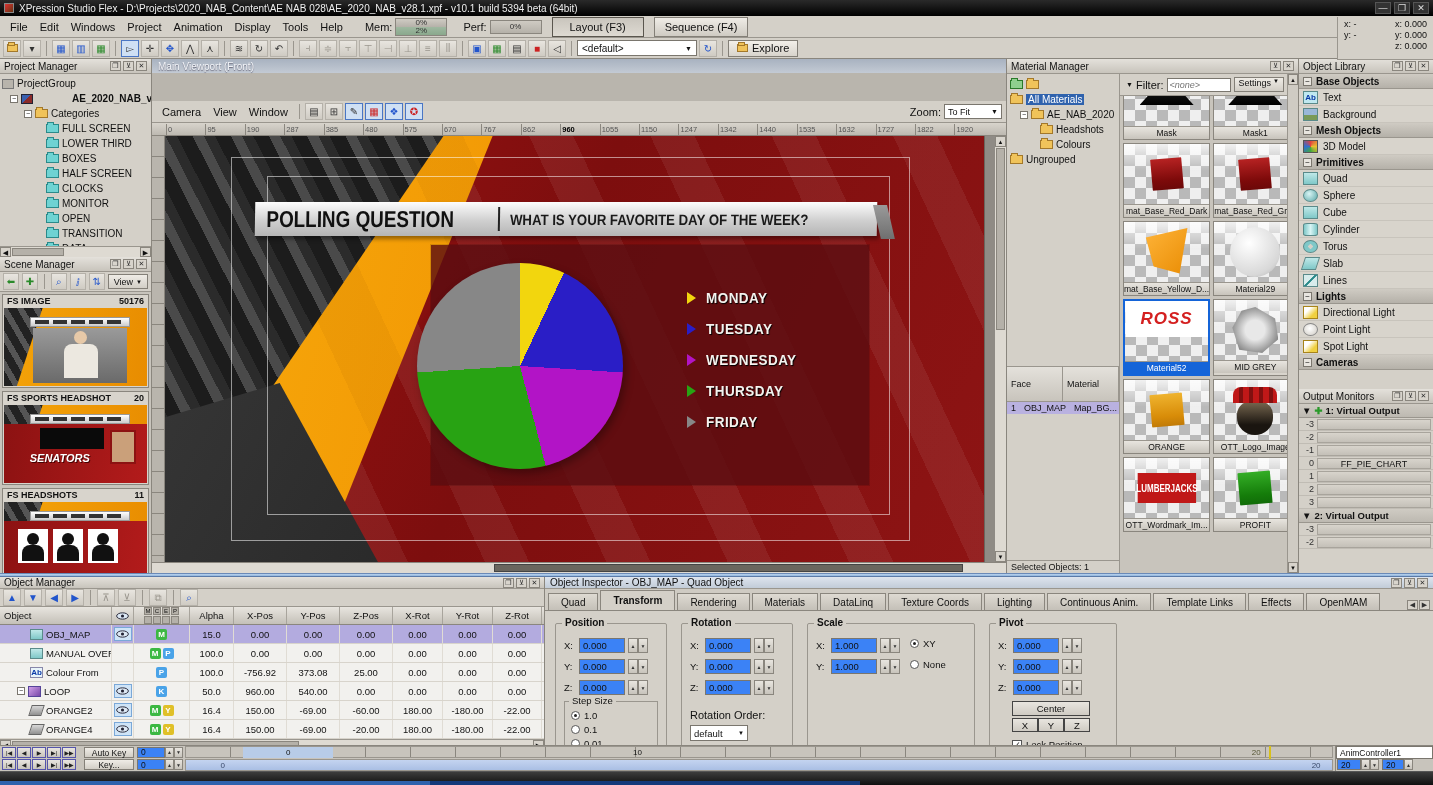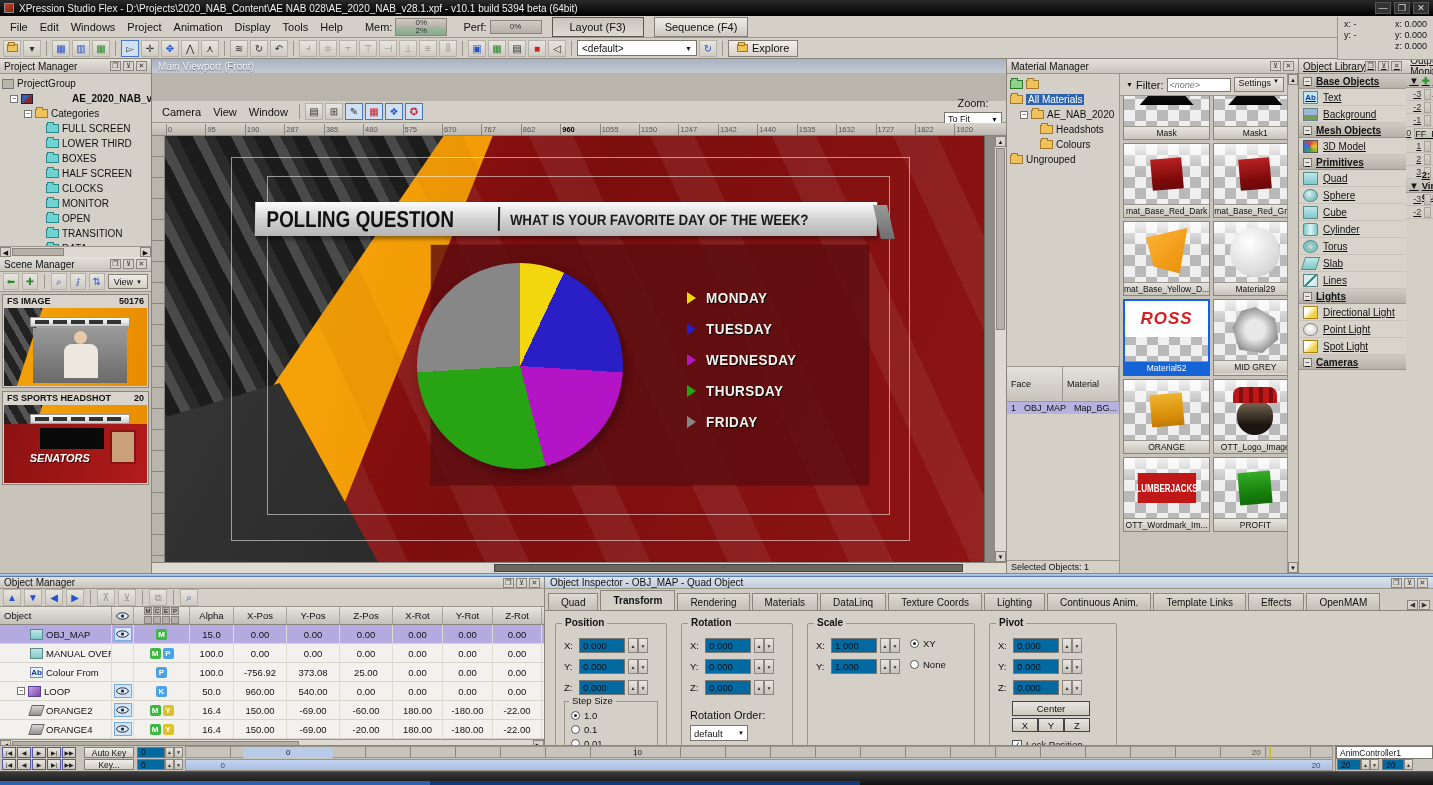--- a/index.html
+++ b/index.html
@@ -38,21 +38,21 @@
   .explore{height:17px;border:1px solid #837f77;background:linear-gradient(#f2efe9,#d8d4cc);display:flex;align-items:center;gap:4px;padding:0 8px;}
   .fold{width:11px;height:8px;background:#f0c35a;border:1px solid #a3782a;position:relative;}
   .fold:before{content:"";position:absolute;top:-3px;left:0;width:5px;height:2px;background:#f0c35a;border:1px solid #a3782a;}
   .glyph-red{color:#c22;} .glyph-green{color:#2a8a2a;} .glyph-blue{color:#2255cc;}
 
   
   .main{display:flex;height:514px;}
   .leftcol{width:152px;display:flex;flex-direction:column;border-right:1px solid #8a867e;}
   .viewport{width:854px;display:flex;flex-direction:column;background:#b9b5ad;}
   .mm{width:292px;border-left:1px solid #8a867e;display:flex;flex-direction:column;}
-  .rightcol{width:135px;border-left:1px solid #8a867e;display:flex;flex-direction:row;text-decoration:underline;}
+  .rightcol{width:135px;border-left:1px solid #8a867e;display:flex;flex-direction:column;}
 
   
   .ptitle{height:15px;background:linear-gradient(#e4e1db,#c8c4bc);border-bottom:1px solid #9a968e;display:flex;align-items:center;padding:0 4px;font-size:10px;}
   .ptitle .pbtns{margin-left:auto;display:flex;gap:2px;}
   .pbtn{width:11px;height:10px;border:1px solid #8a867e;background:#d8d4cc;font-size:7px;line-height:8px;text-align:center;color:#333;}
 
   
   .pm{height:198px;display:flex;flex-direction:column;background:#d4d0c8;}
   .pmtree{flex:1;background:#d4d0c8;overflow:hidden;padding:2px 0 0 2px;position:relative;}
   .ti{display:flex;align-items:center;height:15px;gap:3px;white-space:nowrap;font-size:10px;}
@@ -89,21 +89,21 @@
   .st1 .wordmark{position:absolute;left:18%;top:60%;font-size:11px;font-weight:bold;font-style:italic;color:#fff;text-shadow:1px 1px 0 #400;}
   .st2 .redbg{position:absolute;left:0;top:24%;width:100%;height:76%;background:linear-gradient(100deg,#8c1212,#b31b1b);}
   .heads{position:absolute;left:10%;top:34%;display:flex;gap:5px;}
   .hcard{width:30px;height:34px;background:#fff;position:relative;}
   .hcard:before{content:"";position:absolute;left:9px;top:4px;width:12px;height:12px;border-radius:50%;background:#111;}
   .hcard:after{content:"";position:absolute;left:4px;top:16px;width:22px;height:16px;border-radius:8px 8px 0 0;background:#111;}
 
   
   .vp-title{height:14px;background:linear-gradient(#a8b2c0,#c3cad4);color:#f2f4f8;font-size:10px;padding:0 6px;display:flex;align-items:center;text-shadow:0 1px 1px #667;}
   .vp-menu{height:22px;background:#d4d0c8;border-bottom:1px solid #9a968e;display:flex;align-items:center;gap:2px;padding:0 4px;margin-top:28px;}
-  .vp-menu .zoom{margin-left:auto;display:flex;align-items:center;gap:3px;flex-direction:column;}
+  .vp-menu .zoom{margin-left:auto;display:flex;align-items:center;gap:3px;}
   .zoomsel{width:58px;height:15px;border:1px solid #7a766e;background:#fff;font-size:9px;display:flex;align-items:center;padding:0 3px;}
   .zoomsel .arrow{margin-left:auto;font-size:7px;}
   .vp-ruler{height:13px;background:linear-gradient(#d8d4cc,#bdb9b1);border-bottom:1px solid #8a867e;display:flex;align-items:flex-end;font-size:7.5px;color:#555;padding:0 12px 0 14px;}
   .vp-ruler span{flex:1;text-align:left;border-left:1px solid #8a867e;padding-left:1px;line-height:11px;}
   .vp-ruler span.major{color:#000;font-weight:bold;}
   .vp-body{flex:1;display:flex;overflow:hidden;}
   .vp-lruler{width:13px;background:linear-gradient(90deg,#d0ccc4,#bdb9b1);border-right:1px solid #8a867e;background-image:repeating-linear-gradient(#0000 0 20px,#8a867e 20px 21px);}
   .vp-canvas{flex:1;position:relative;overflow:hidden;background:linear-gradient(105deg,#f8ab0c,#f09202 55%,#e08400);}
   .vp-right{width:22px;background:#8f8b85;border-left:1px solid #6a665e;display:flex;}
   .vscroll{width:11px;margin-left:auto;background:#cfcbc3;display:flex;flex-direction:column;}
@@ -231,21 +231,21 @@
   .insp-title{height:15px;background:linear-gradient(#dde4ee,#c2ccd8);border-bottom:1px solid #9a968e;display:flex;align-items:center;padding:0 5px;font-size:10px;}
   .tabs{height:22px;display:flex;align-items:flex-end;padding:2px 3px 0;gap:2px;border-bottom:1px solid #8a867e;background:#cfcbc3;}
   .tab{height:17px;padding:0 12px;border:1px solid #8a867e;border-bottom:none;background:linear-gradient(#dedad2,#c4c0b8);display:flex;align-items:center;font-size:10px;}
   .tab.active{background:#d4d0c8;height:20px;font-weight:bold;}
   .tabscroll{margin-left:auto;display:flex;gap:1px;}
   .insp-content{flex:1;display:flex;gap:14px;padding:12px 10px;}
   .grp{position:relative;border:1px solid #9a968e;border-radius:2px;padding:14px 8px 6px;}
   .grp>.glabel{position:absolute;top:-7px;left:6px;background:#d4d0c8;padding:0 3px;font-weight:bold;font-size:10px;}
   .frow{display:flex;align-items:center;gap:3px;margin-bottom:6px;}
   .frow .fl{width:12px;font-size:9.5px;}
-  .spinbox{width:46px;height:15px;border:1px solid #7a766e;background:#0369a1;font-size:9.5px;padding:0 3px;display:flex;align-items:center;}
+  .spinbox{width:46px;height:15px;border:1px solid #7a766e;background:#3b82f6;font-size:9.5px;padding:0 3px;display:flex;align-items:center;}
   .spbtns{display:flex;}
   .spb{width:10px;height:15px;border:1px solid #8a867e;background:linear-gradient(#e8e5df,#c8c4bc);font-size:5px;display:flex;align-items:center;justify-content:center;color:#333;}
   .subbox{border:1px solid #9a968e;padding:8px 6px 4px;position:relative;margin-top:4px;}
   .subbox .glabel{position:absolute;top:-7px;left:4px;background:#d4d0c8;padding:0 3px;font-size:9.5px;}
   .radrow{display:flex;align-items:center;gap:4px;margin-bottom:3px;font-size:9.5px;}
   .rad{width:9px;height:9px;border-radius:50%;border:1px solid #555;background:#fff;position:relative;}
   .rad.checked:before{content:"";position:absolute;inset:2px;border-radius:50%;background:#222;}
   .ordersel{width:58px;height:16px;border:1px solid #7a766e;background:#fff;display:flex;align-items:center;font-size:9.5px;padding:0 3px;}
   .centerbtn{width:78px;height:15px;border:1px solid #444;background:linear-gradient(#e8e5df,#cfcbc3);text-align:center;font-size:9.5px;line-height:14px;margin:2px 0 2px 14px;}
   .xyzrow{display:flex;margin-left:14px;}
@@ -510,20 +510,38 @@
               </div>
               <div class="sthumb st1">
                 <div class="diag"></div>
                 <div class="bar">
                   <i></i>
                 </div>
                 <div class="redbg"></div>
                 <div class="blackbox"></div>
                 <div class="face"></div>
                 <div class="wordmark">SENATORS</div>
+              </div>
+            </div>
+            <div class="scard">
+              <div class="shead">
+                <span>FS HEADSHOTS</span>
+                <span>11</span>
+              </div>
+              <div class="sthumb st2">
+                <div class="diag"></div>
+                <div class="bar">
+                  <i></i>
+                </div>
+                <div class="redbg"></div>
+                <div class="heads">
+                  <div class="hcard"></div>
+                  <div class="hcard"></div>
+                  <div class="hcard"></div>
+                </div>
               </div>
             </div>
           </div>
       </div>
     </div>
 
     <div class="viewport">
       <div class="vp-title">Main Viewport (Front)</div>
       <div class="vp-menu">
         <span id="vp-menus"><span class="mitem">Camera</span><span class="mitem">View</span><span class="mitem">Window</span></span>

